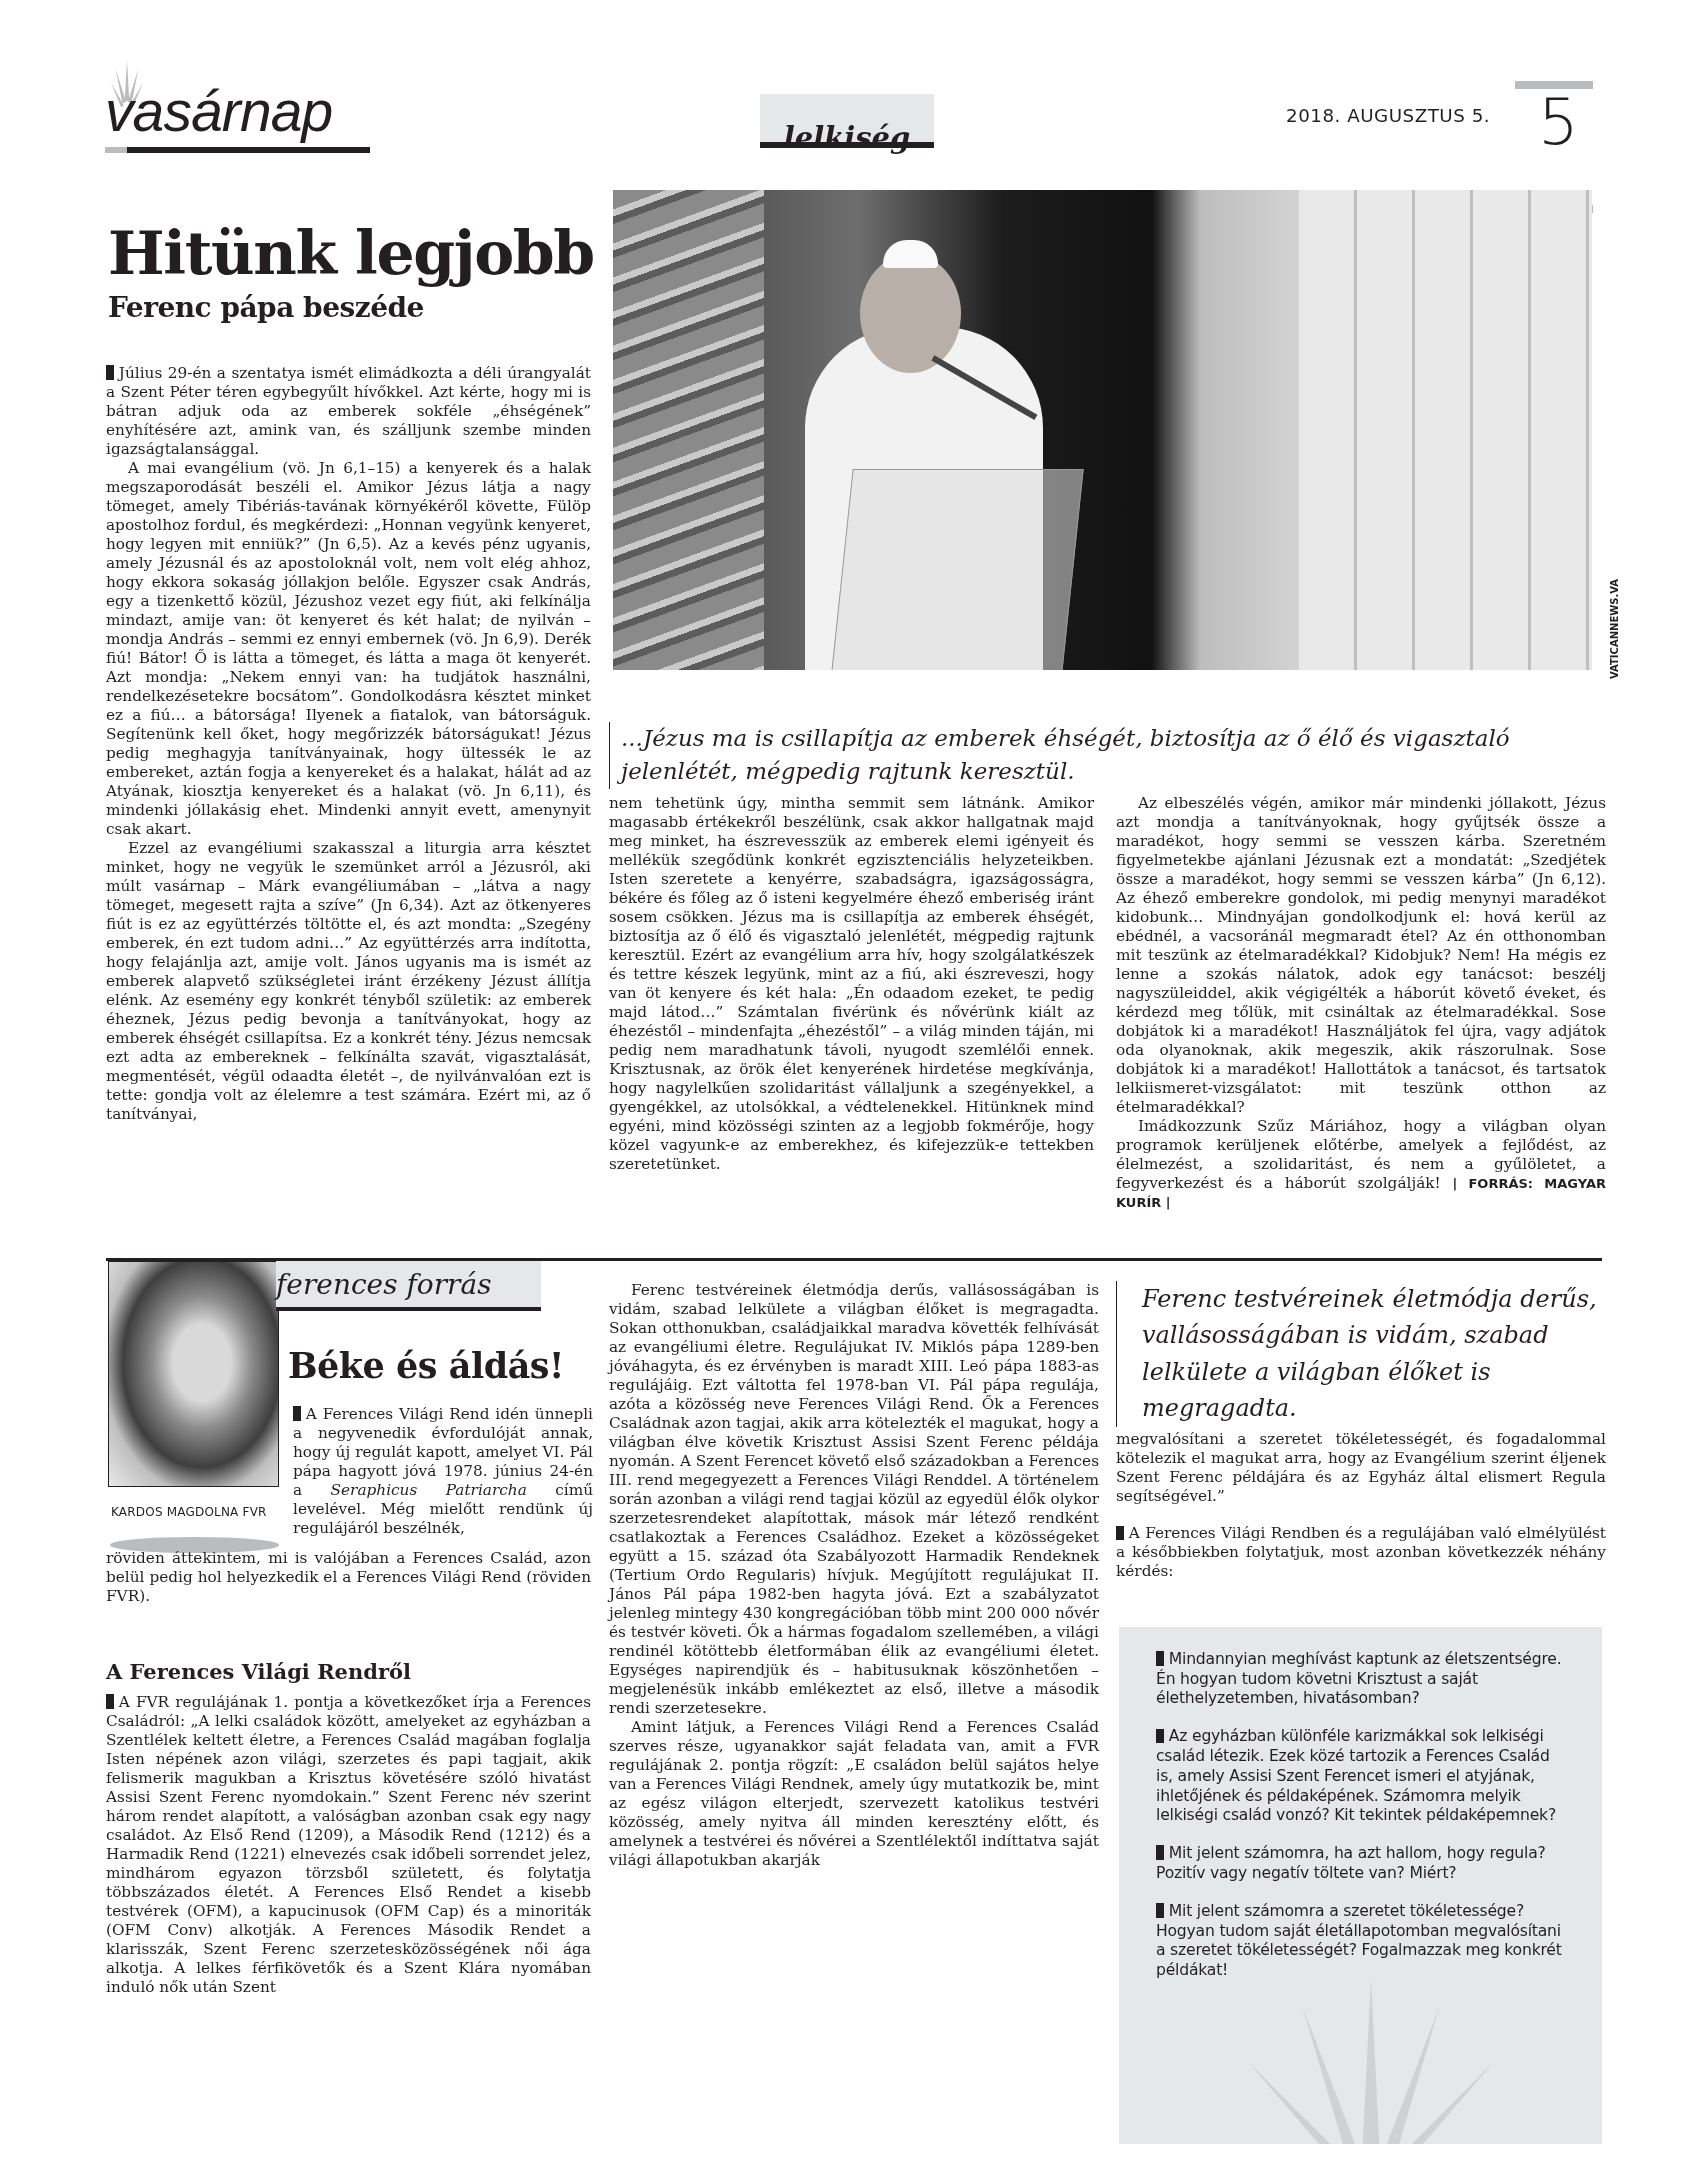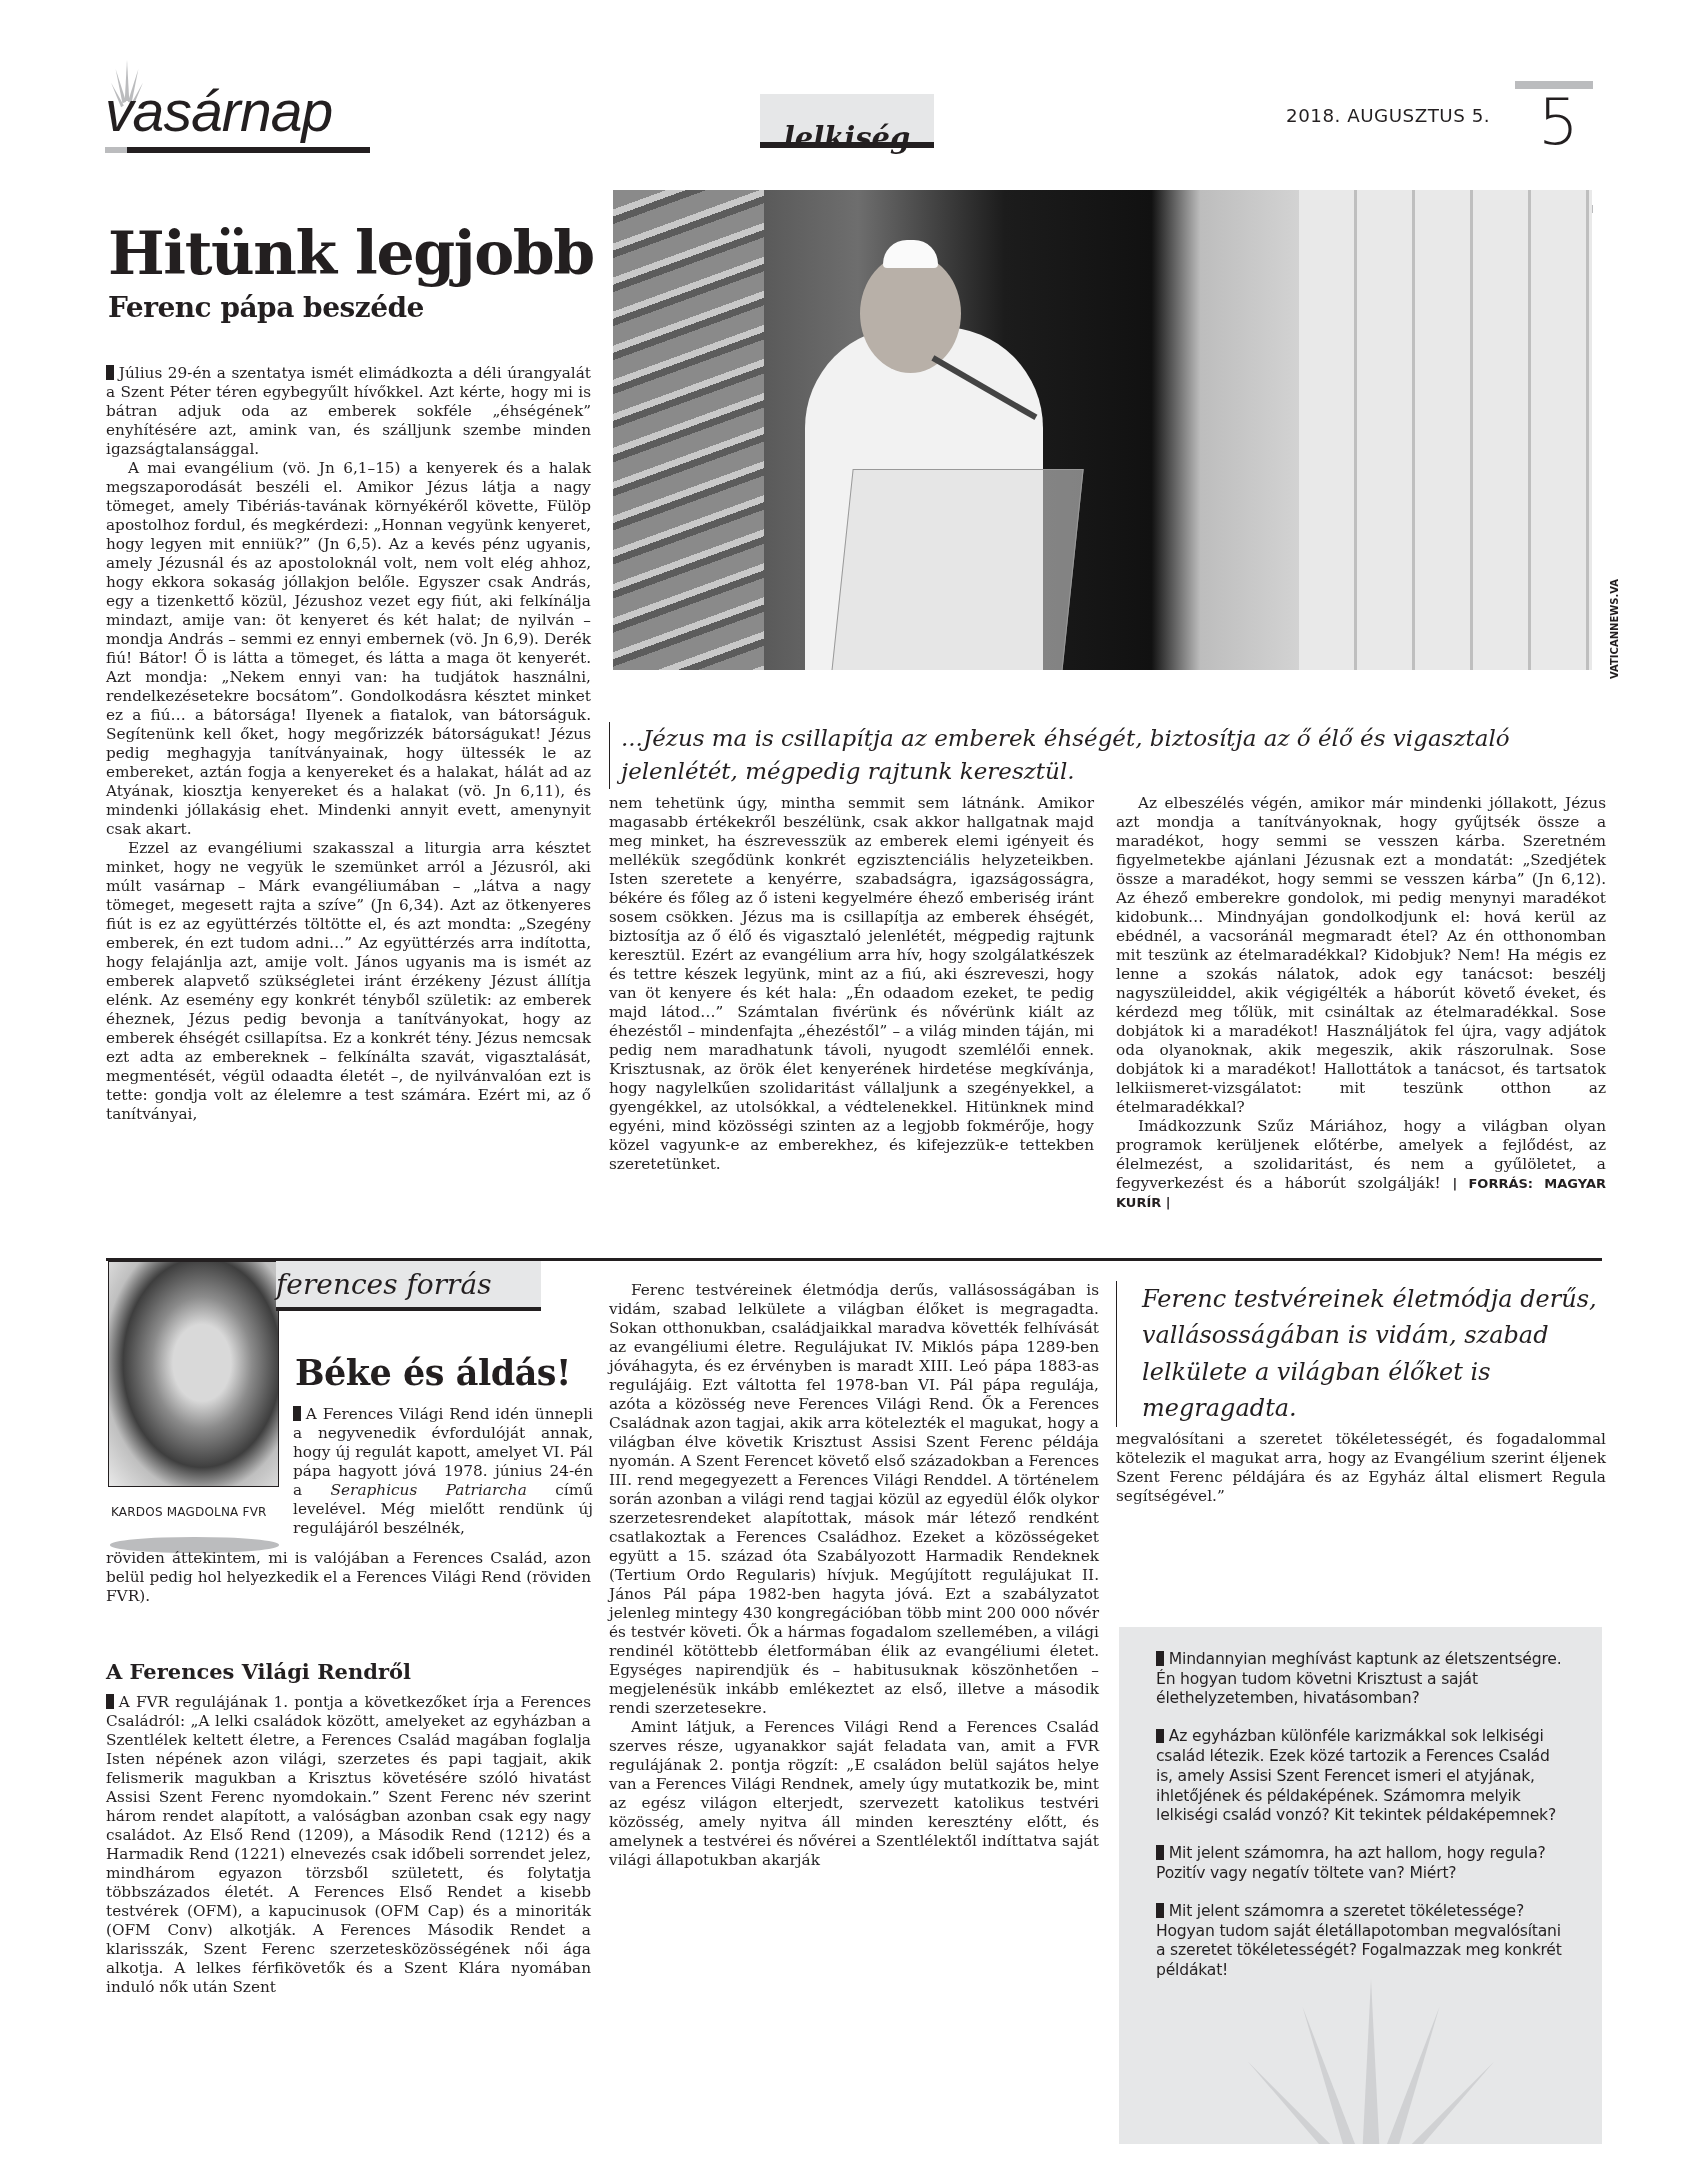--- a/index.html
+++ b/index.html
@@ -135,21 +135,21 @@
 <div class="abs divider"></div>
 
 <div class="abs author-photo" title="Kardos Magdolna portréja"></div>
 <div class="abs author-name">KARDOS MAGDOLNA FVR</div>
 <div class="abs author-shadow"></div>
 
 <div class="abs rubric">
   <span>ferences forrás</span>
 </div>
 
-<h2 class="abs column-title" style="margin:7px">Béke és áldás!</h2>
+<h2 class="abs column-title" style="margin:0">Béke és áldás!</h2>
 
 <div class="abs col col4a">
   <p class="first"><span class="sq"></span><span>A Ferences Világi Rend idén ünnepli a negyvenedik évfordulóját annak, hogy új regulát kapott, amelyet VI. Pál pápa hagyott jóvá 1978. június 24-én a </span><i>Seraphicus Patriarcha</i><span> című levelével. Még mielőtt rendünk új regulájáról beszélnék,</span></p>
 </div>
 <div class="abs col col4b">
   <p class="first">röviden áttekintem, mi is valójában a Ferences Család, azon belül pedig hol helyezkedik el a Ferences Világi Rend (röviden FVR).</p>
 </div>
 
 <h3 class="abs sub-heading" style="margin:0">A Ferences Világi Rendről</h3>
 
@@ -159,20 +159,21 @@
 
 <div class="abs col col5">
   <p>Ferenc testvéreinek életmódja derűs, vallásosságában is vidám, szabad lelkülete a világban élőket is megragadta. Sokan otthonukban, családjaikkal maradva követték felhívását az evangéliumi életre. Regulájukat IV. Miklós pápa 1289-ben jóváhagyta, és ez érvényben is maradt XIII. Leó pápa 1883-as regulájáig. Ezt váltotta fel 1978-ban VI. Pál pápa regulája, azóta a közösség neve Ferences Világi Rend. Ők a Ferences Családnak azon tagjai, akik arra kötelezték el magukat, hogy a világban élve követik Krisztust Assisi Szent Ferenc példája nyomán. A Szent Ferencet követő első századokban a Ferences III. rend megegyezett a Ferences Világi Renddel. A történelem során azonban a világi rend tagjai közül az egyedül élők olykor szerzetesrendeket alapítottak, mások már létező rendként csatlakoztak a Ferences Családhoz. Ezeket a közösségeket együtt a 15. század óta Szabályozott Harmadik Rendeknek (Tertium Ordo Regularis) hívjuk. Megújított regulájukat II. János Pál pápa 1982-ben hagyta jóvá. Ezt a szabályzatot jelenleg mintegy 430 kongregációban több mint 200 000 nővér és testvér követi. Ők a hármas fogadalom szellemében, a világi rendinél kötöttebb életformában élik az evangéliumi életet. Egységes napirendjük és – habitusuknak köszönhetően – megjelenésük inkább emlékeztet az első, illetve a második rendi szerzetesekre.</p>
   <p>Amint látjuk, a Ferences Világi Rend a Ferences Család szerves része, ugyanakkor saját feladata van, amit a FVR regulájának 2. pontja rögzít: „E családon belül sajátos helye van a Ferences Világi Rendnek, amely úgy mutatkozik be, mint az egész világon elterjedt, szervezett katolikus testvéri közösség, amely nyitva áll minden keresztény előtt, és amelynek a testvérei és nővérei a Szentlélektől indíttatva saját világi állapotukban akarják</p>
 </div>
 
 <div class="abs quote2">Ferenc testvéreinek életmódja derűs, vallásosságában is vidám, szabad lelkülete a világban élőket is megragadta.</div>
 
 <div class="abs col col6">
   <p class="first">megvalósítani a szeretet tökéletességét, és fogadalommal kötelezik el magukat arra, hogy az Evangélium szerint éljenek Szent Ferenc példájára és az Egyház által elismert Regula segítségével.”</p>
+  <p class="first" style="margin-top:18.3px"><span class="sq"></span><span>A Ferences Világi Rendben és a regulájában való elmélyülést a későbbiekben folytatjuk, most azonban következzék néhány kérdés:</span></p>
 </div>
 
 <div class="abs questions">
   <svg class="rays" viewBox="0 0 700 400">
     <g fill="#d0d1d3">
       <polygon points="350,0 370,400 330,400"></polygon>
       <polygon points="200,60 330,400 300,400"></polygon>
       <polygon points="500,60 400,400 370,400"></polygon>
       <polygon points="80,180 300,400 270,400"></polygon>
       <polygon points="620,180 430,400 400,400"></polygon>

